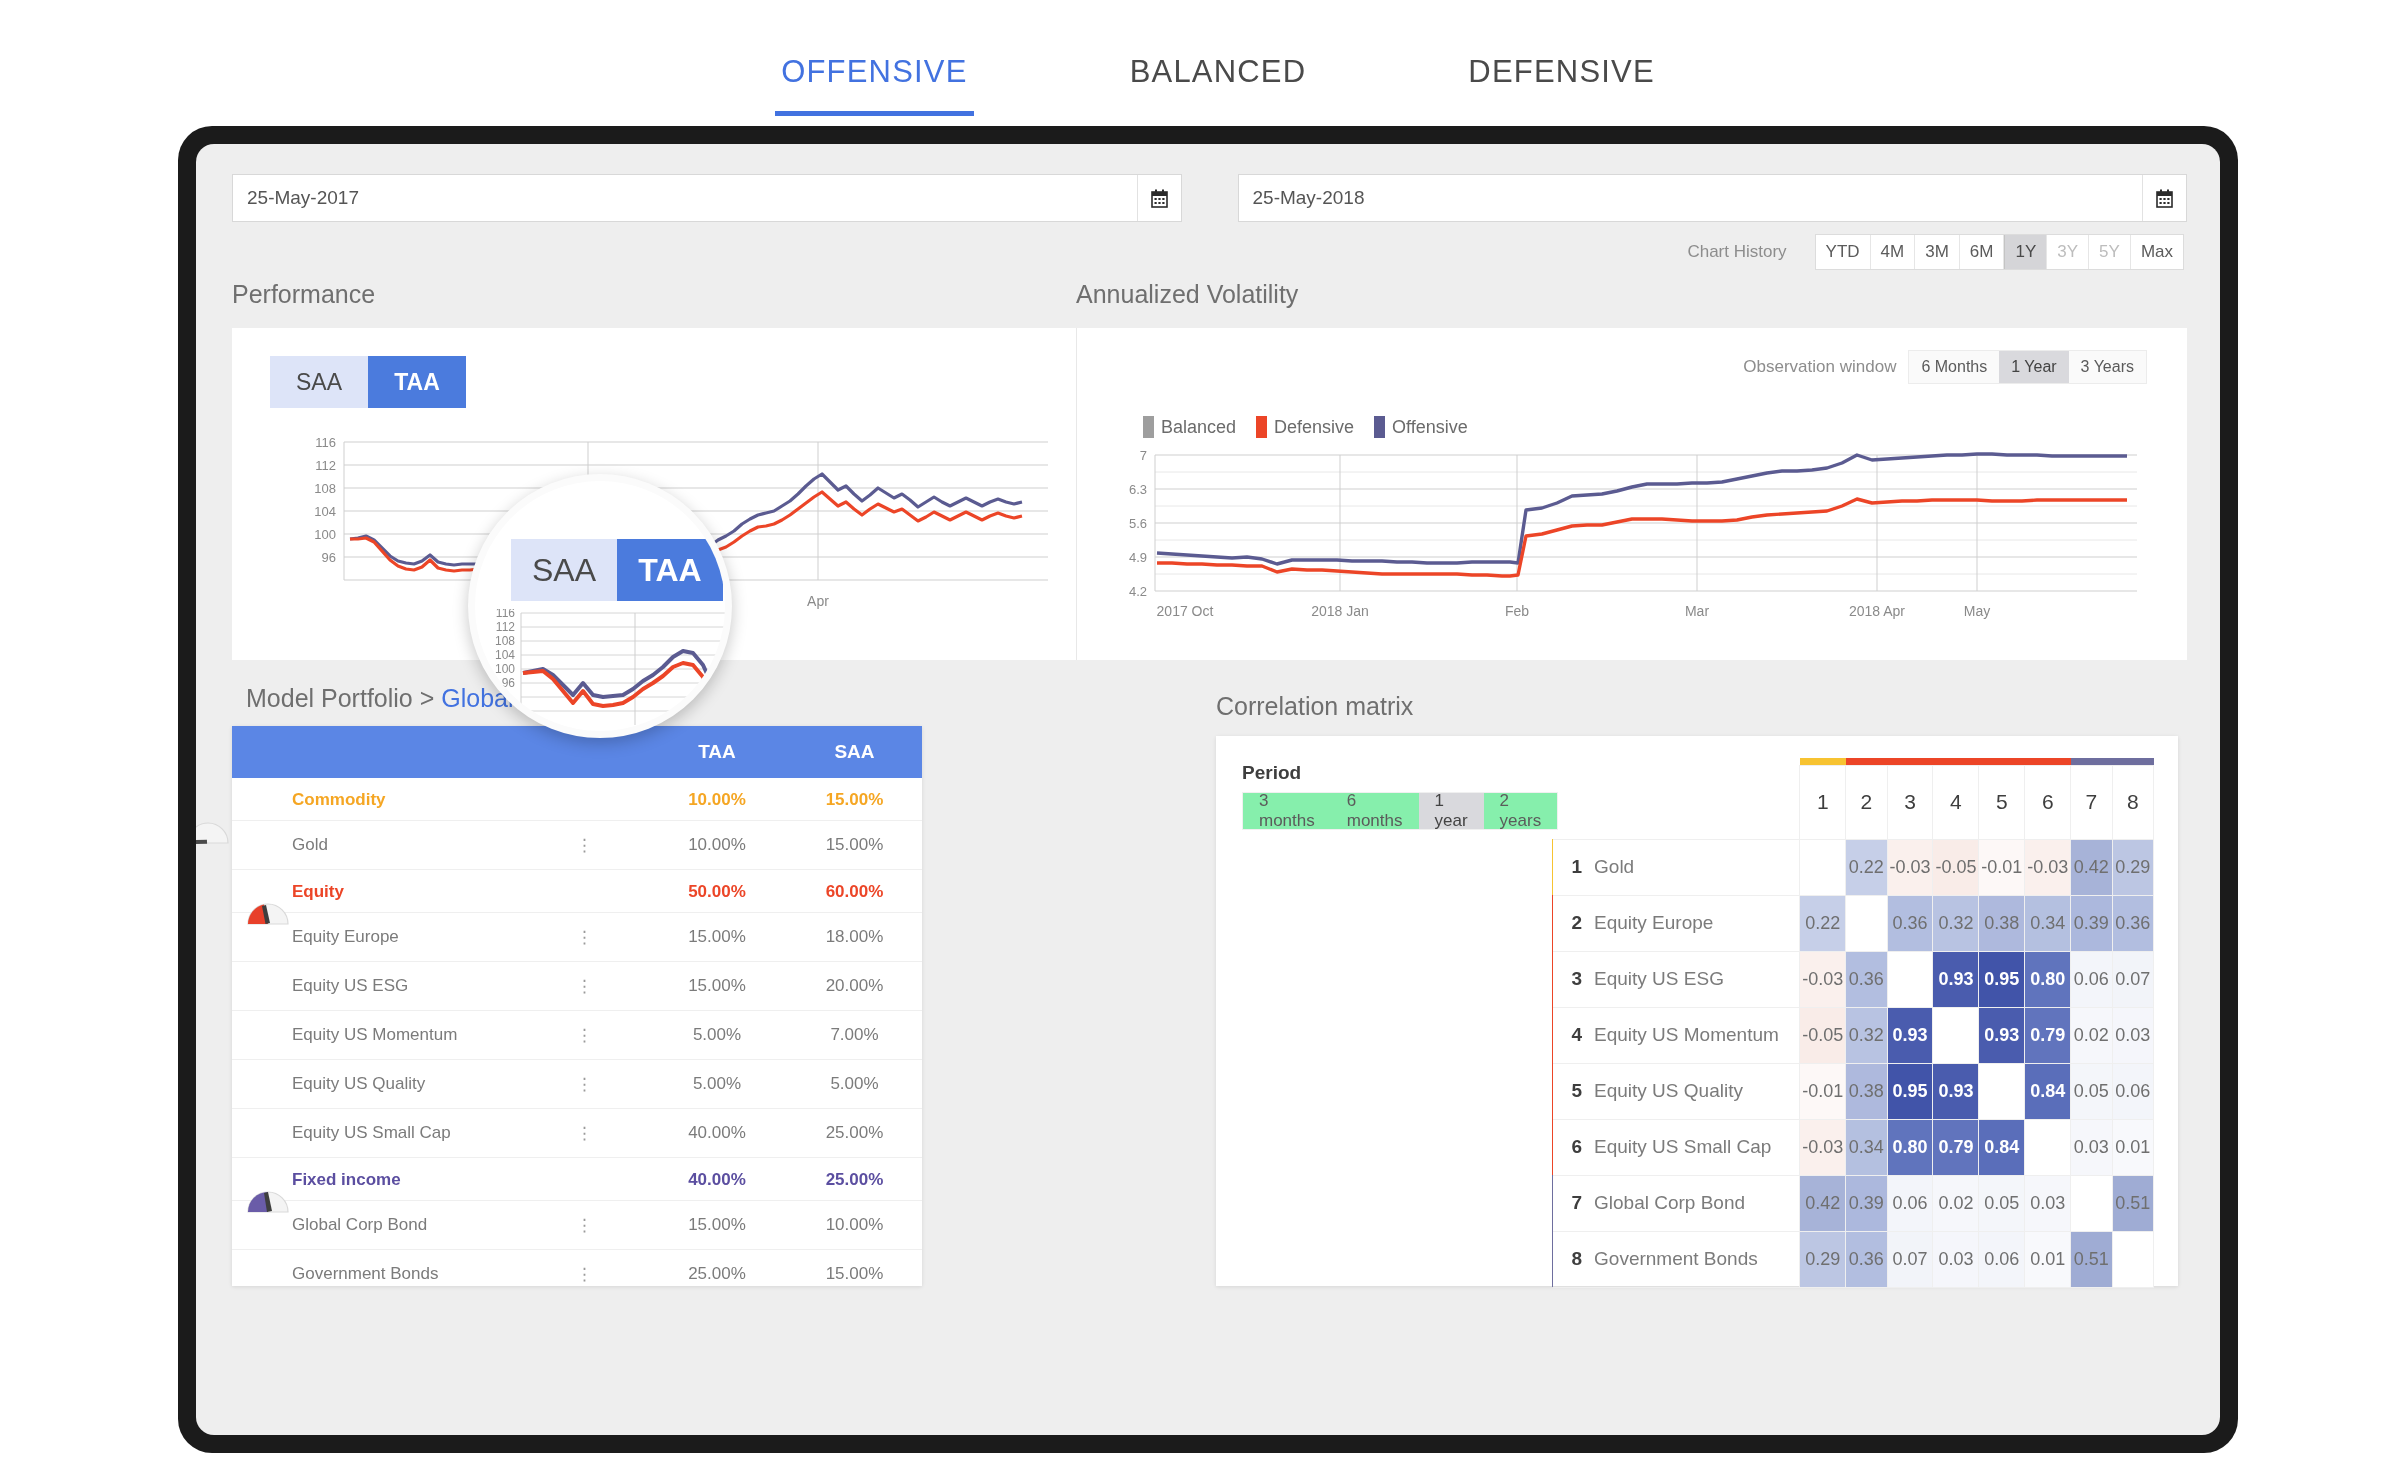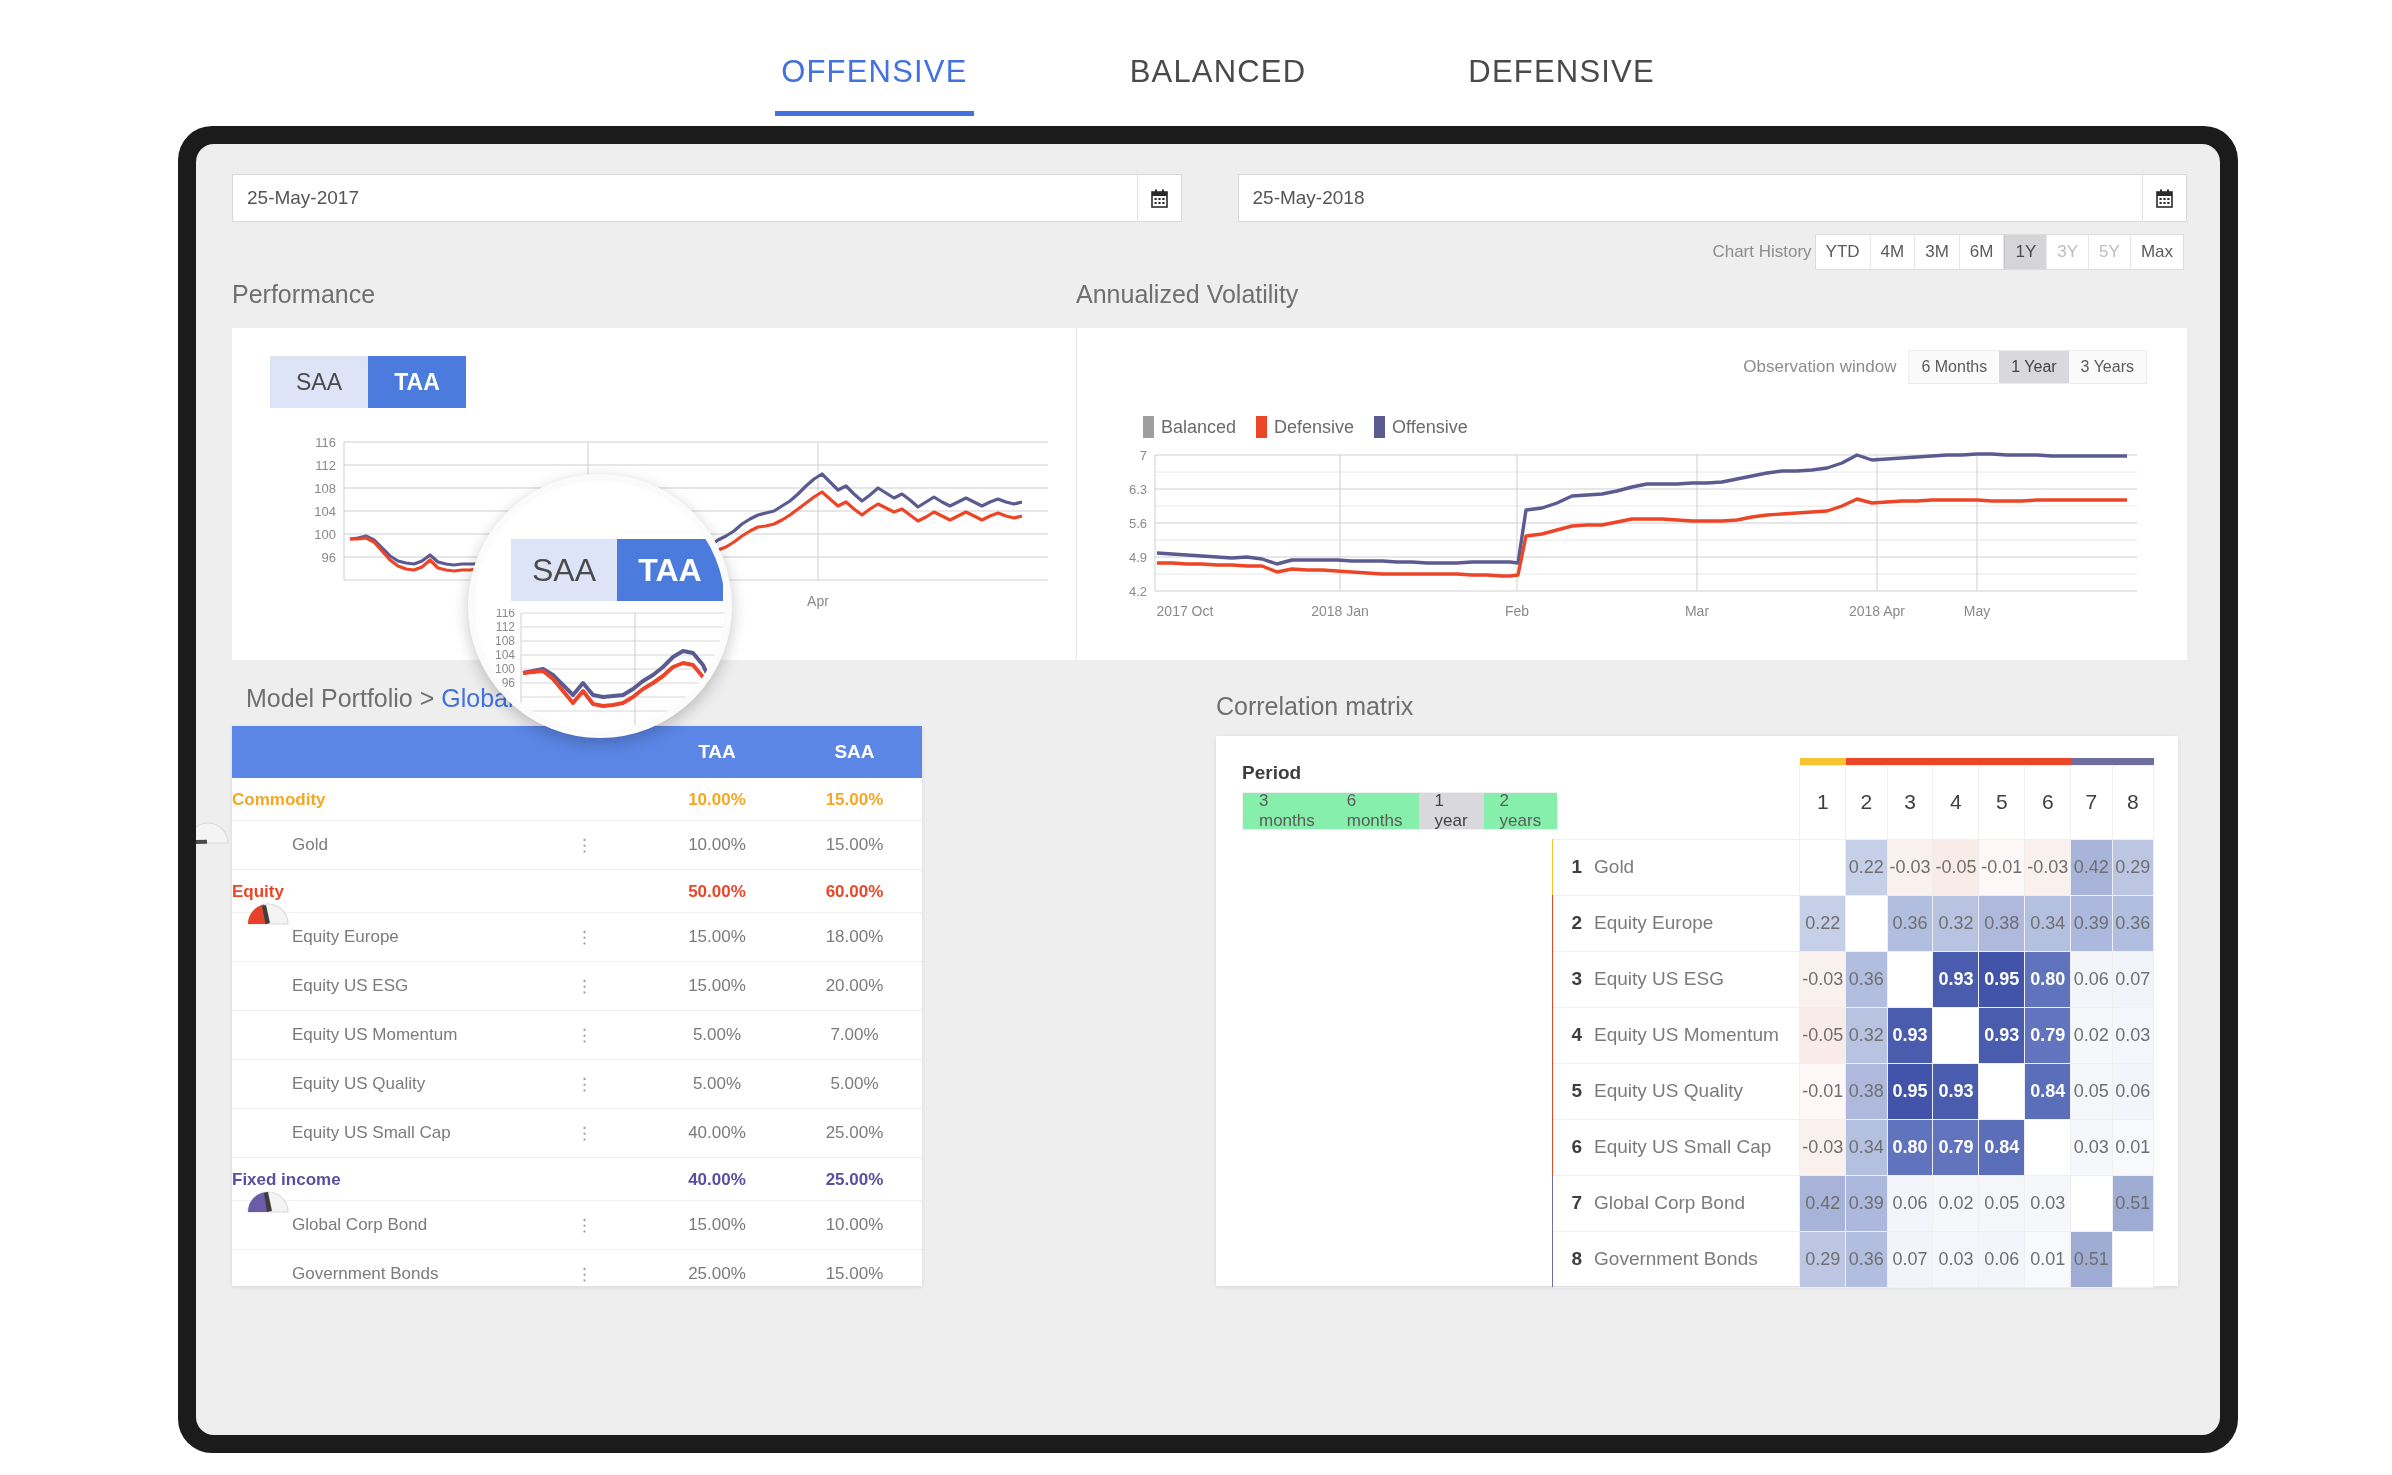--- a/index.html
+++ b/index.html
@@ -85,21 +85,21 @@
     cursor: pointer;
   }
   .cal-ico { width: 17px; height: 19px; display: block; }
 
   
   .histrow {
     position: absolute;
     right: 36px; top: 90px;
     display: flex;
     align-items: center;
-    gap: 3px;
+    gap: 28px;
   }
   .hist-label { font-size: 17px; color: #8d8d8d; }
   .seg { display: flex; border: 1px solid #dcdcdc; background: #fff; }
   .seg > div {
     min-width: 41px;
     height: 34px;
     display: flex; align-items: center; justify-content: center;
     font-size: 17px;
     color: #5b5b5b;
     padding: 0 10px;
@@ -217,21 +217,21 @@
   .mp-tbl thead th {
     background: #5b86e5; color: #fff; font-size: 19px; font-weight: bold;
     height: 52px;
   }
   .mp-tbl thead th.c1 { width: 290px; }
   .mp-tbl thead th.c2 { width: 125px; }
   .mp-tbl thead th.c3 { width: 140px; }
   .mp-tbl thead th.c4 { width: 135px; }
 
   .grp td { padding-top: 12px; padding-bottom: 10px; font-size: 17px; font-weight: bold; }
-  .grp .nm { }
+  .grp .nm { padding-left: 60px; }
   .grp .v  { text-align: center; }
 
   .itm td {
     font-size: 17px; color: #7b7b7b; height: 49px;
     border-top: 1px solid #efefef;
   }
   .itm .nm { padding-left: 60px; }
   .itm .dots { text-align: center; width: 30px; color: #9a9a9a; letter-spacing: 0; }
   .itm .v { text-align: center; }
   .gauge { position: absolute; left: 8px; top: -14px; }

